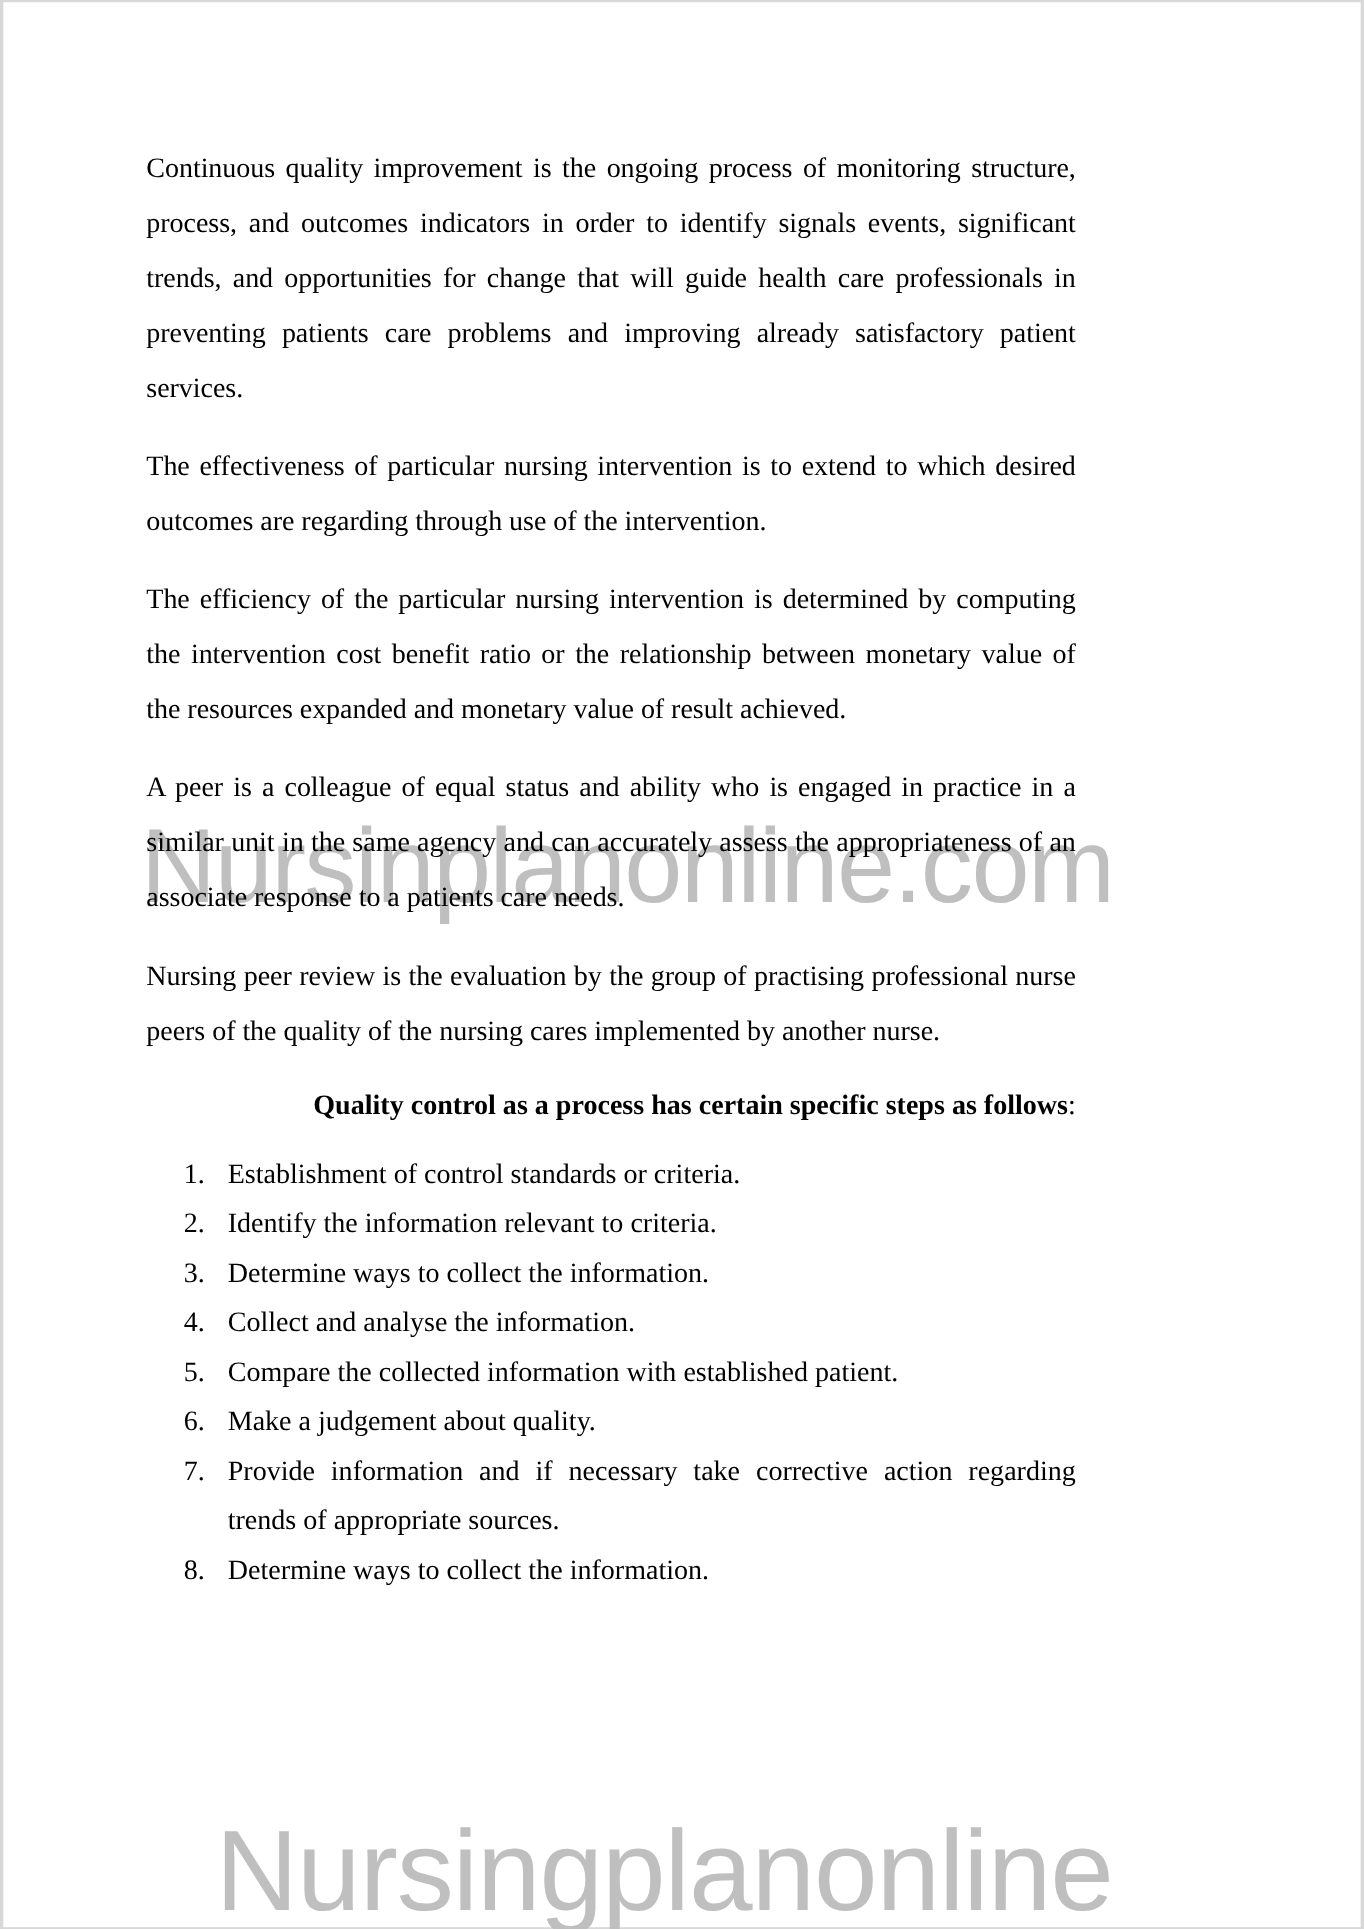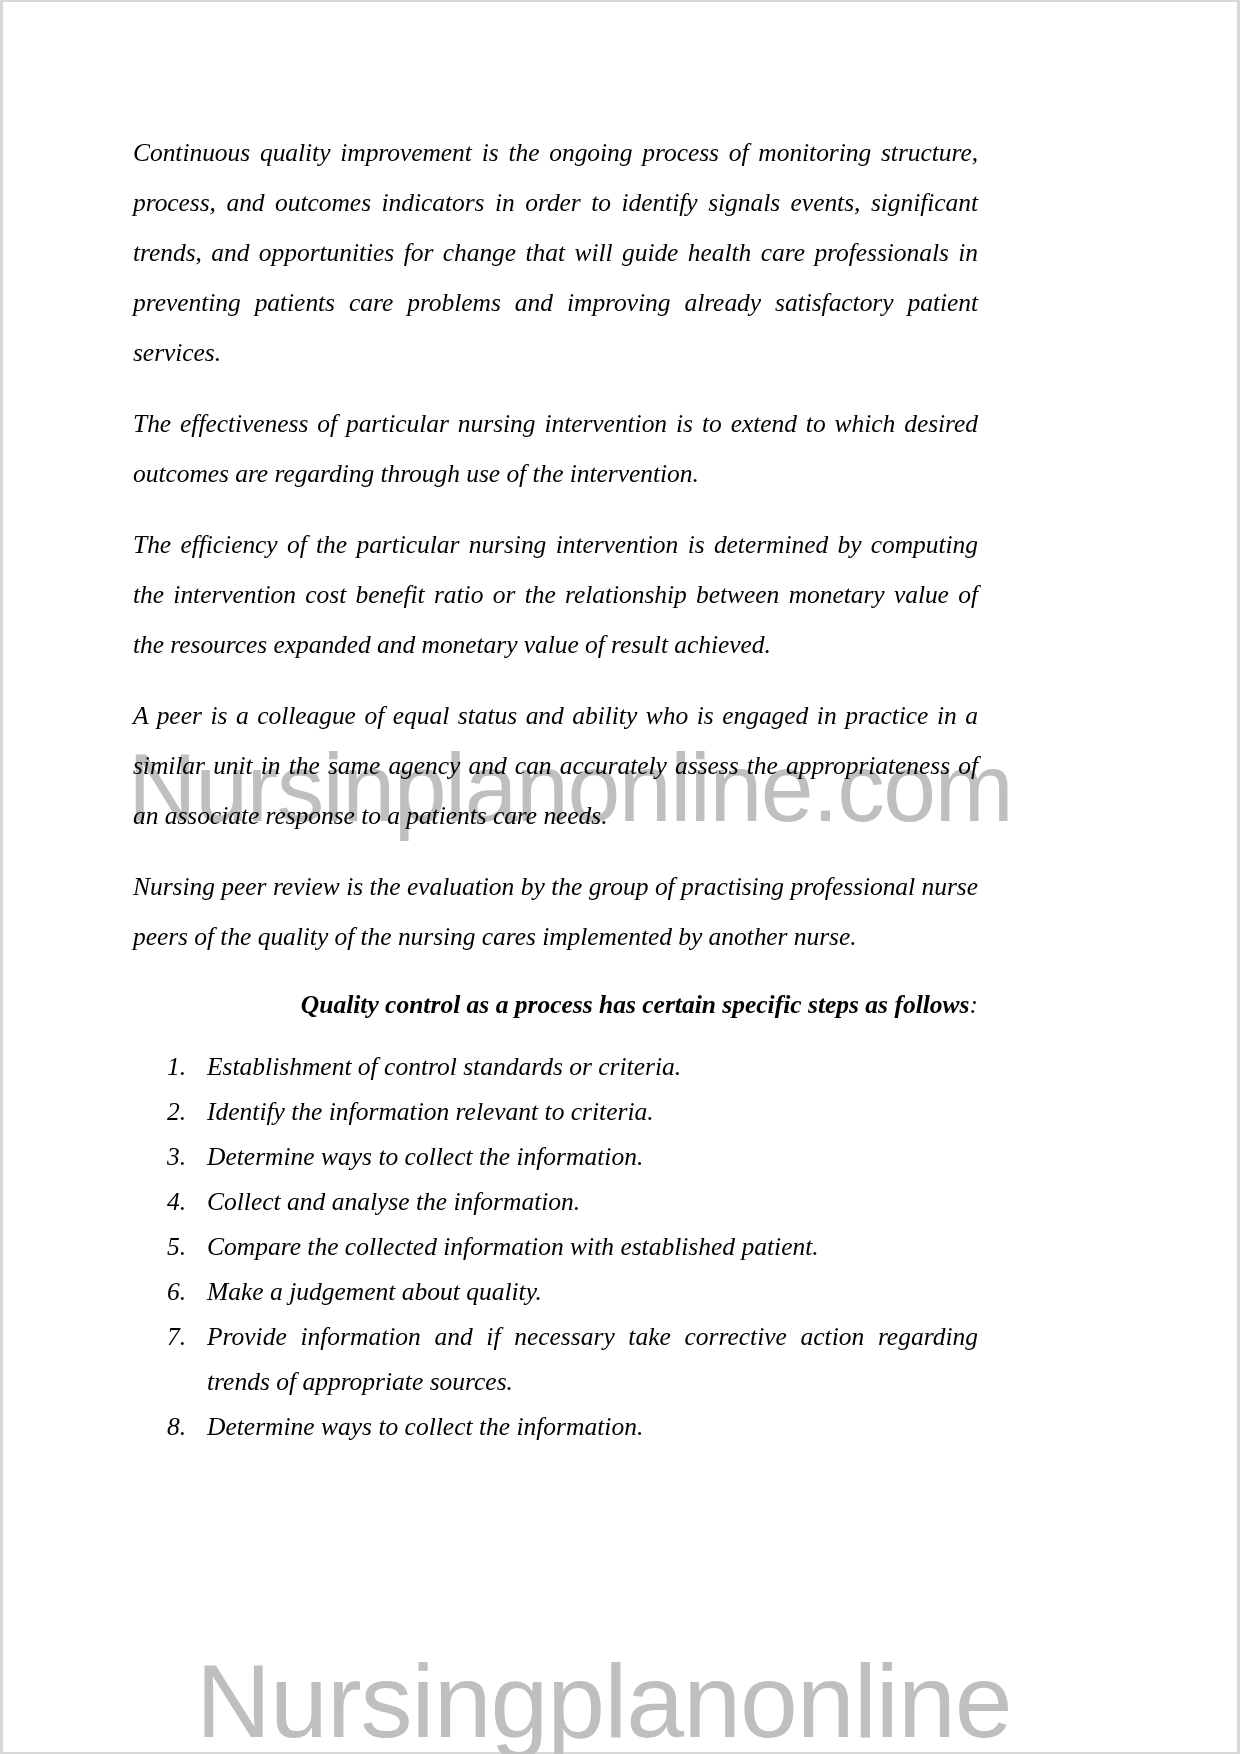--- a/index.html
+++ b/index.html
@@ -32,21 +32,20 @@
   .page-edge-left   { left: 0;  top: 0; width: 3px; height: 100%; }
   .page-edge-right  { right: 0; top: 0; width: 3px; height: 100%; }
   .page-edge-top    { left: 0;  top: 0; height: 2px; width: 100%; }
   .page-edge-bottom { left: 0;  bottom: 0; height: 2px; width: 100%; }
 
   .content {
     position: absolute;
     left: 133px;
     top: 128px;
     width: 845px;
-    font-style: italic;
   }
 
   .para {
     font-size: 25.5px;
     line-height: 50px;
     text-align: justify;
     text-justify: inter-word;
     margin: 0 0 21px 0;
     letter-spacing: -0.05px;
   }

